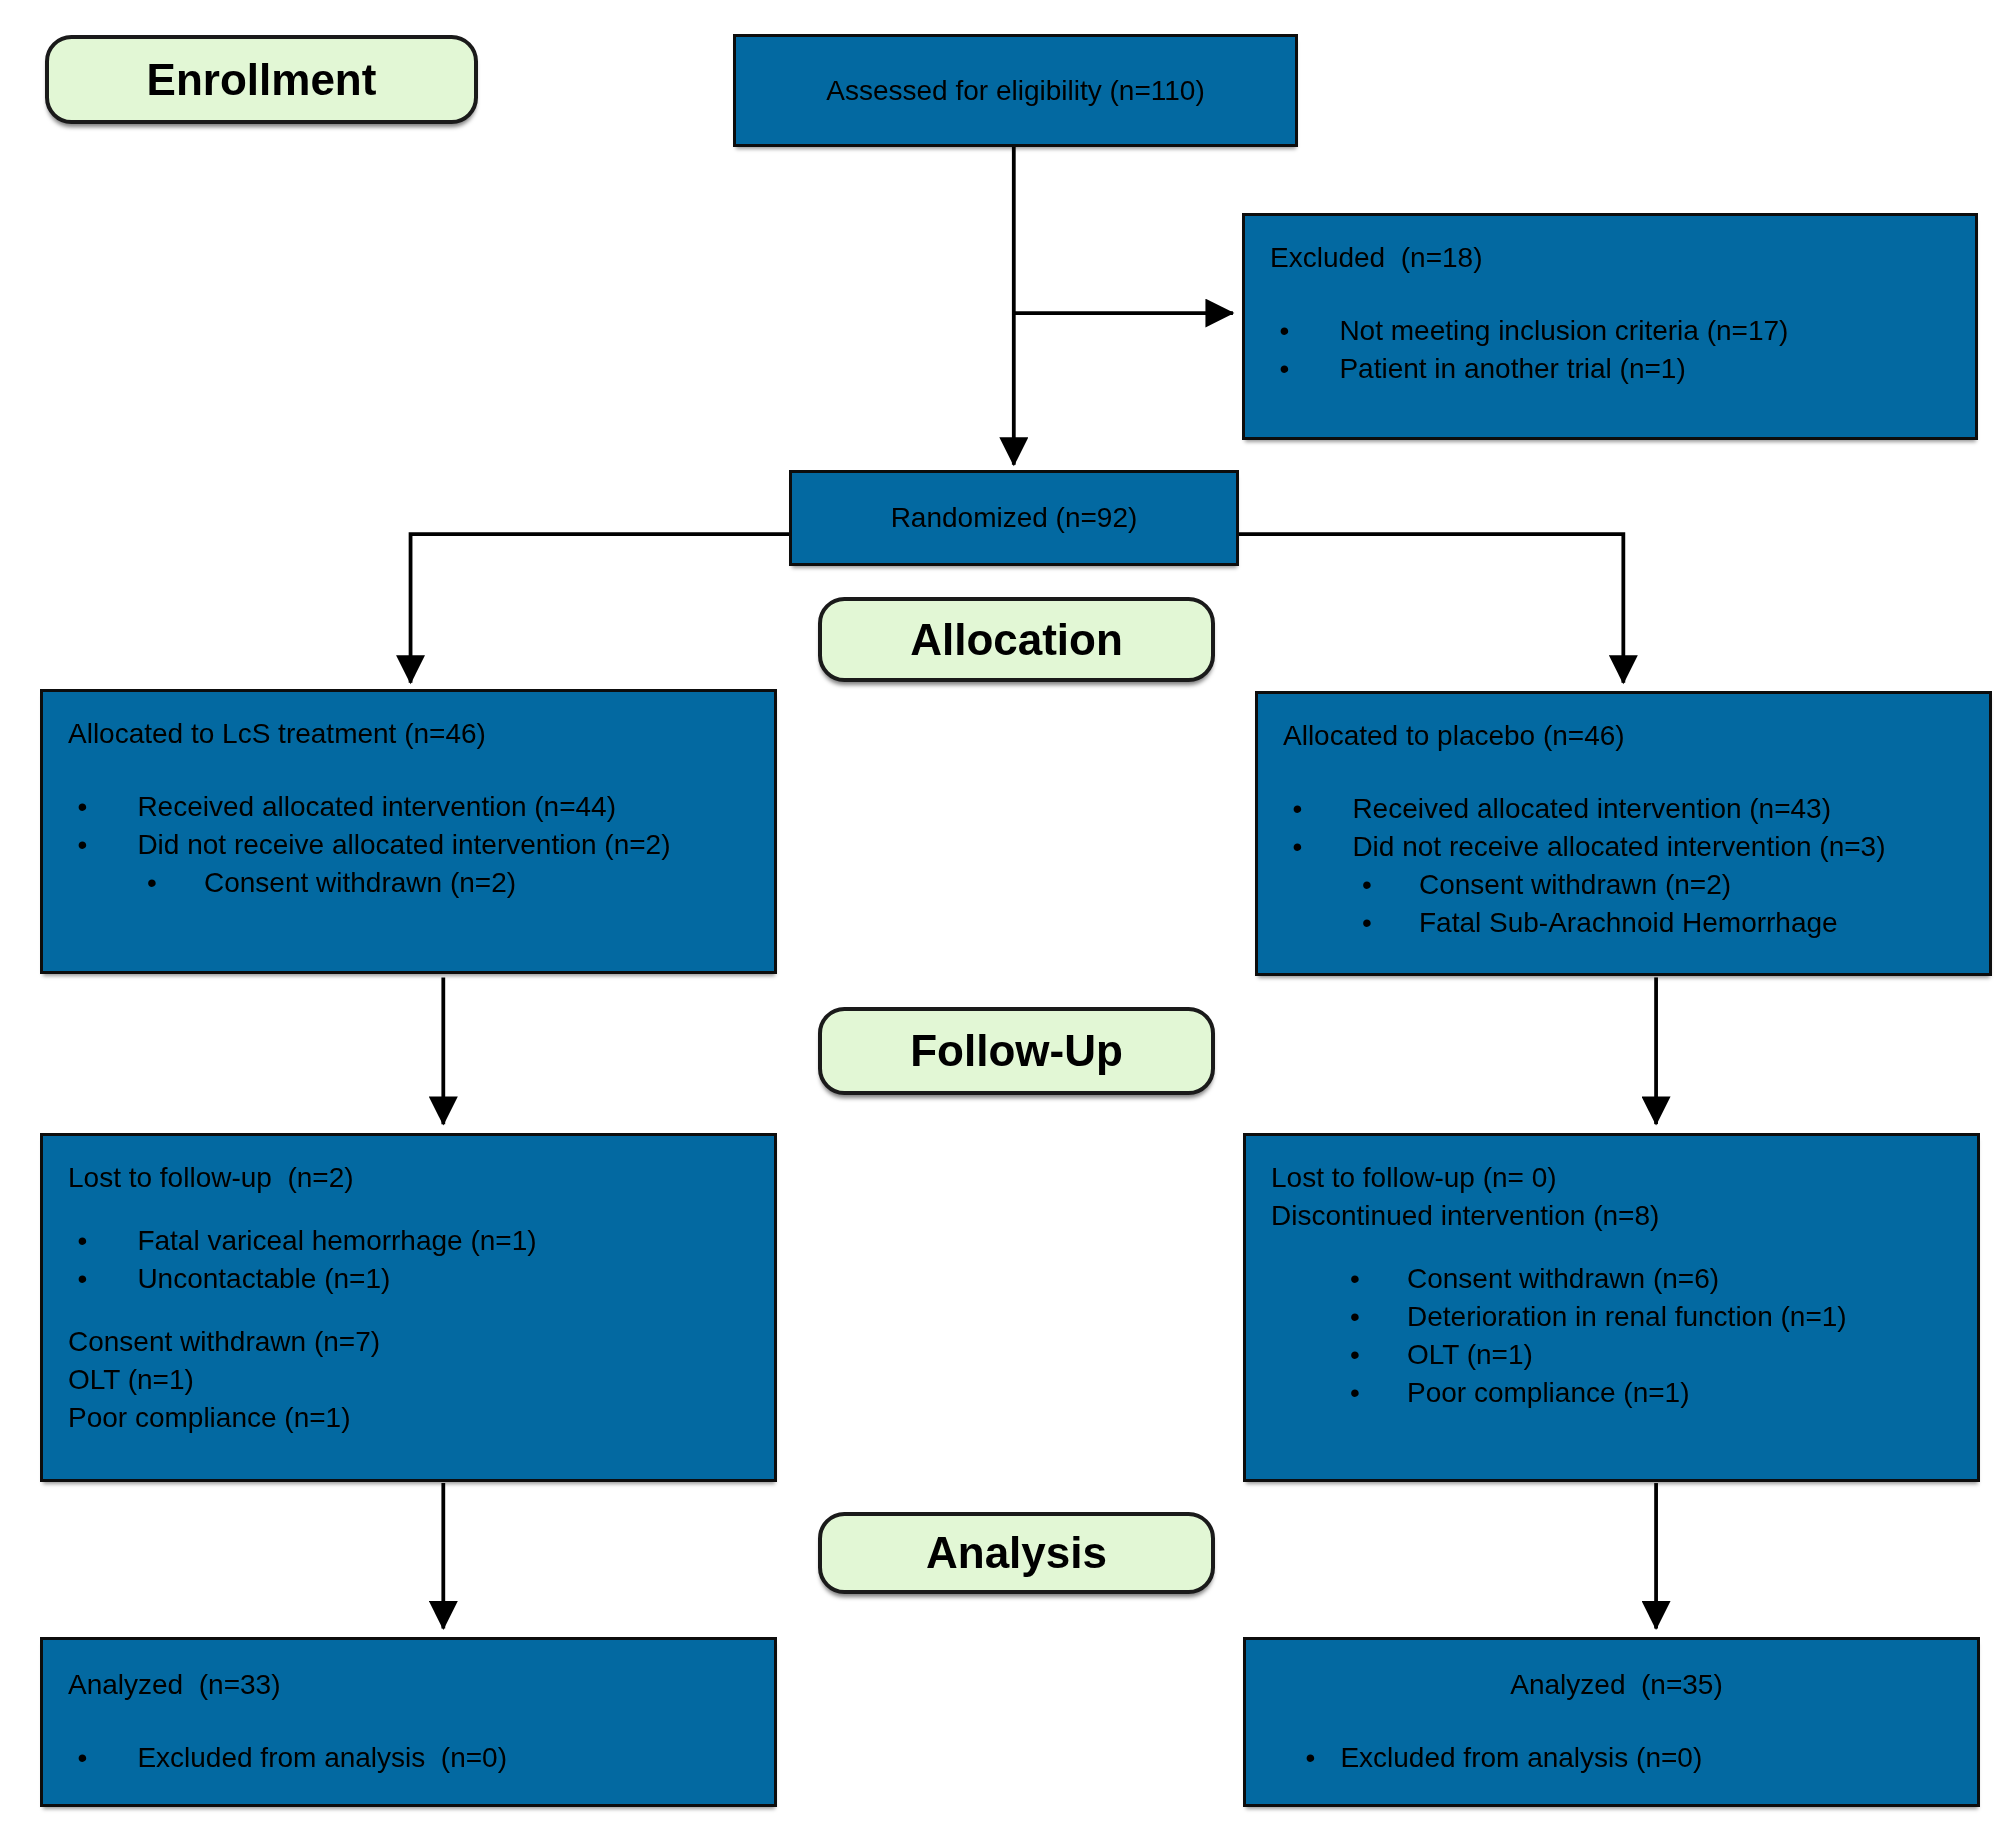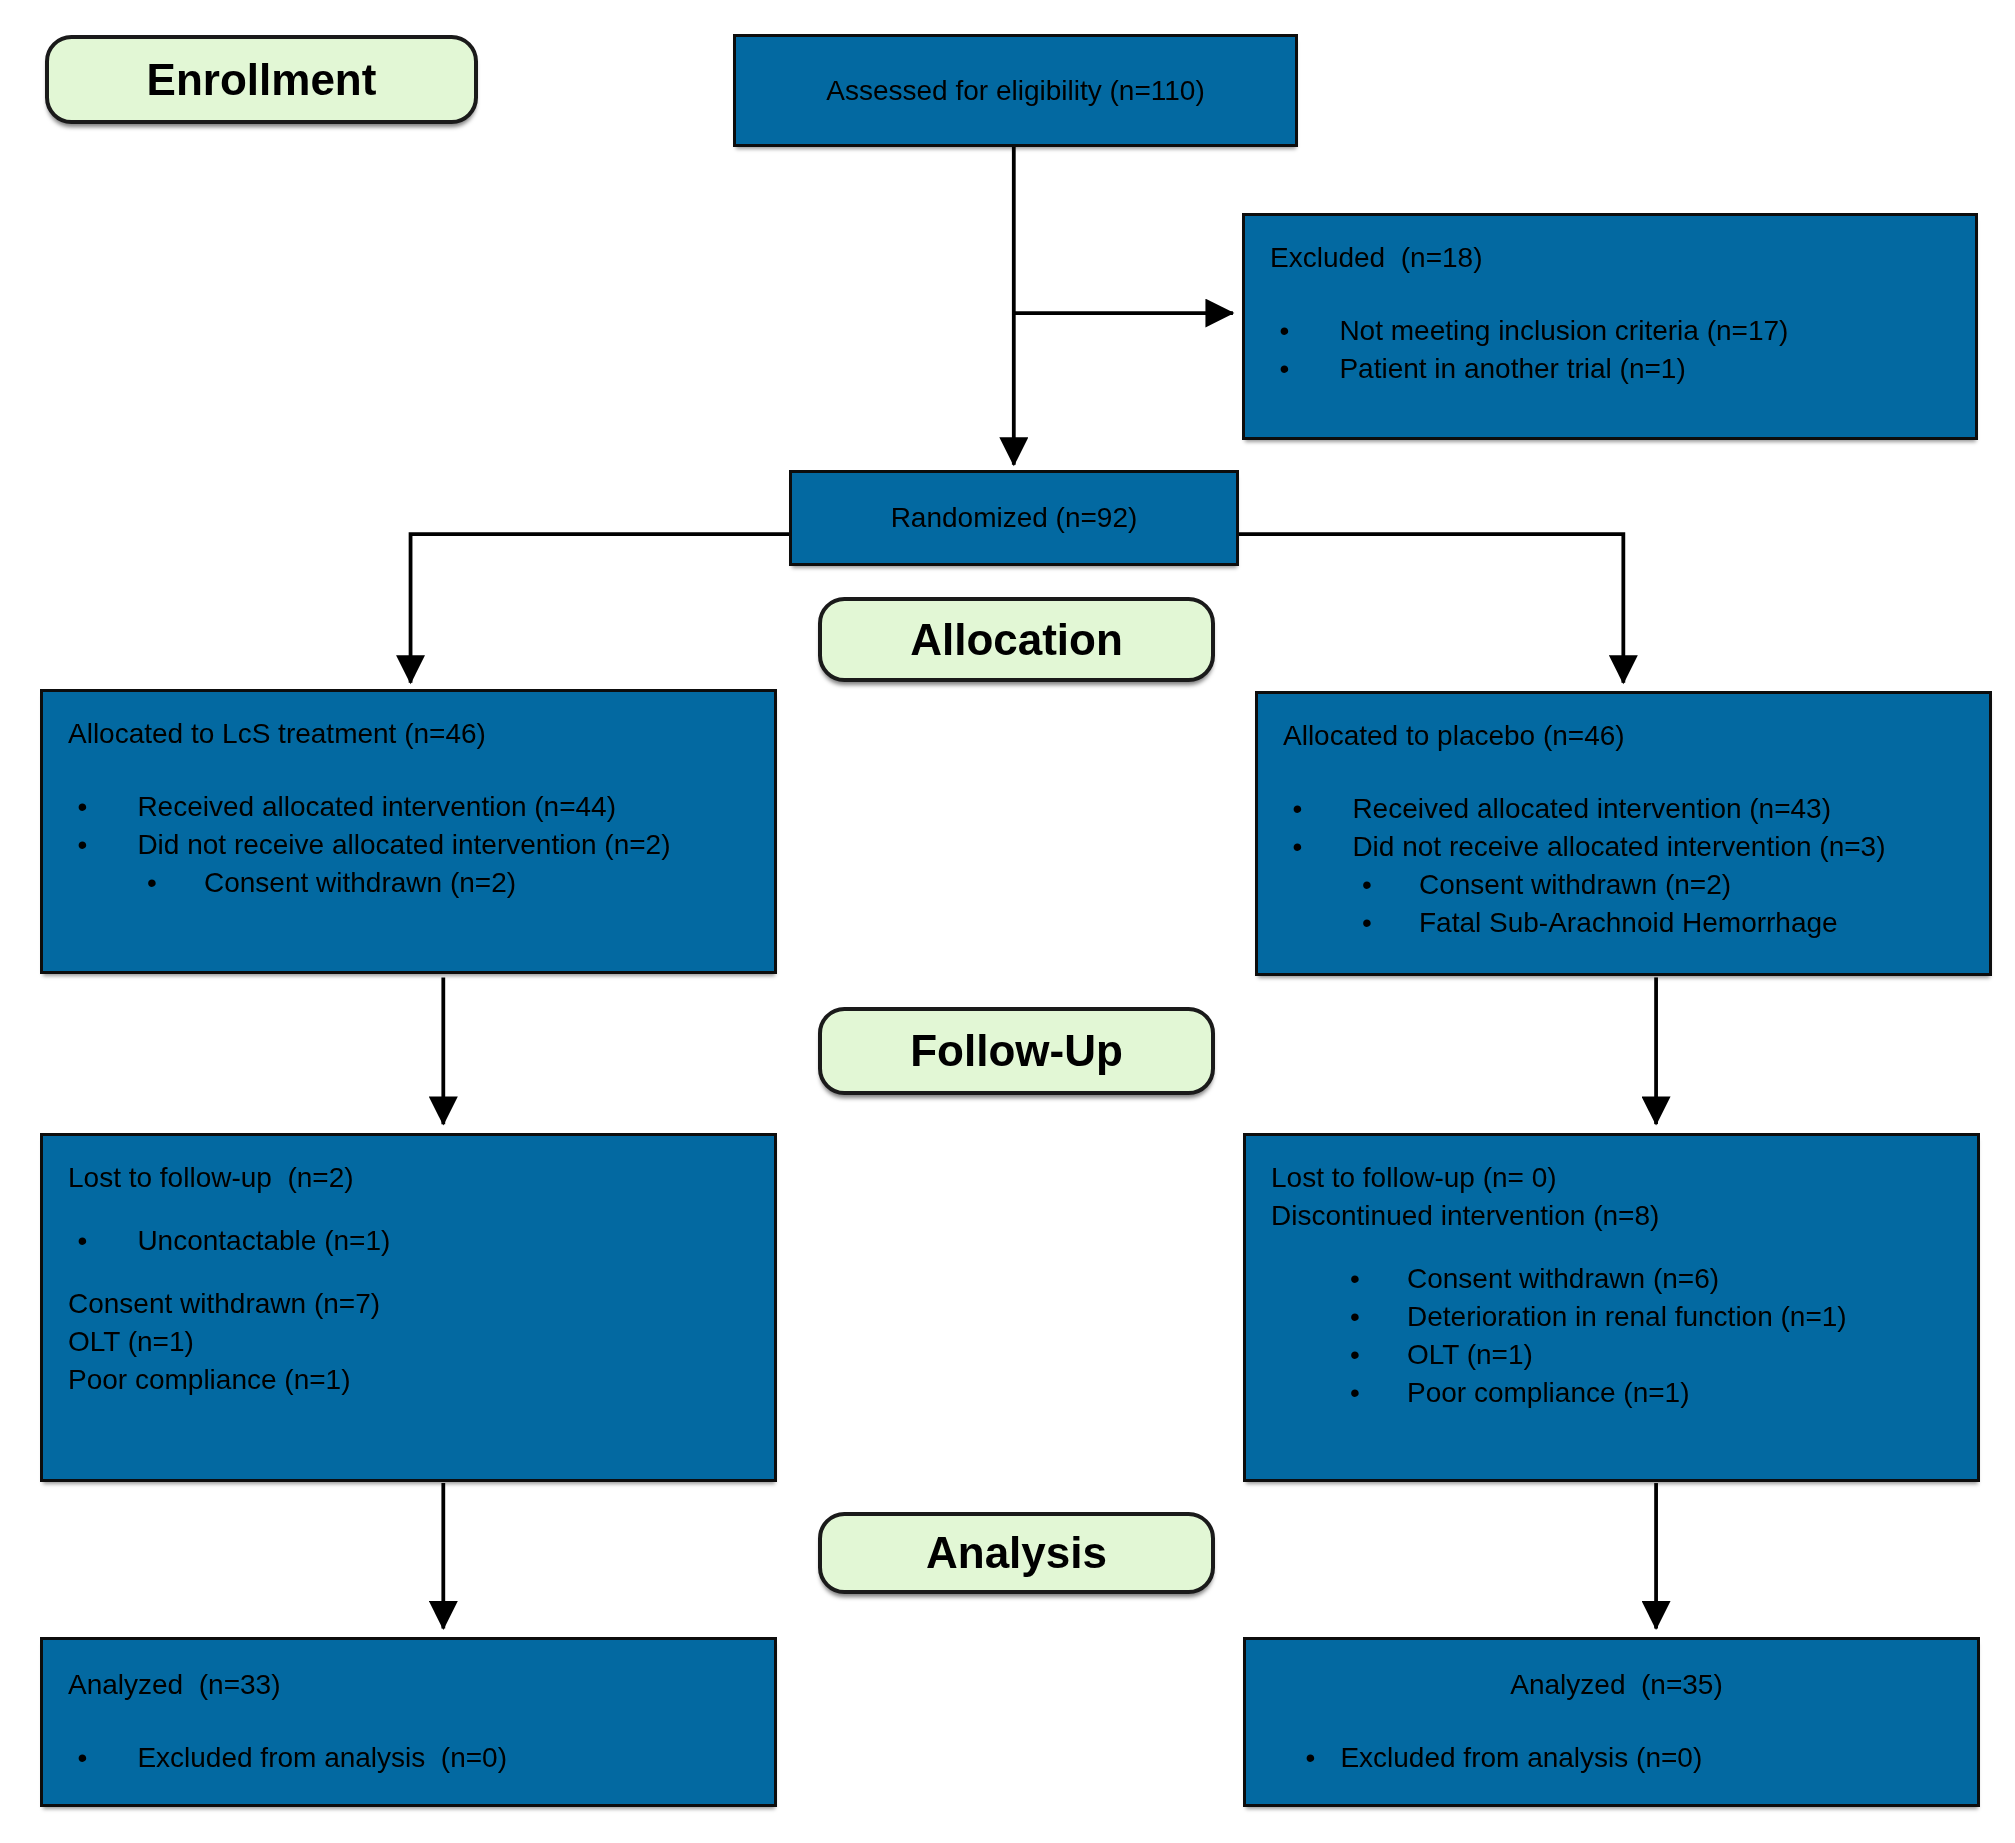--- a/index.html
+++ b/index.html
@@ -183,20 +183,24 @@
       <span class="dot"></span>
       <span class="txt">Fatal Sub-Arachnoid Hemorrhage</span>
     </div>
   </div>
 
   <div class="box" id="box-fu-lcs">
     <div class="t-line">Lost to follow-up  (n=2)</div>
     <div class="gap-sm"></div>
     <div class="row lvl1">
       <span class="dot"></span>
+      <span class="txt">Fatal variceal hemorrhage (n=1)</span>
+    </div>
+    <div class="row lvl1">
+      <span class="dot"></span>
       <span class="txt">Uncontactable (n=1)</span>
     </div>
     <div class="gap-sm"></div>
     <div class="t-line">Consent withdrawn (n=7)</div>
     <div class="t-line">OLT (n=1)</div>
     <div class="t-line">Poor compliance (n=1)</div>
   </div>
 
   <div class="box" id="box-fu-plc">
     <div class="t-line">Lost to follow-up (n= 0)</div>

